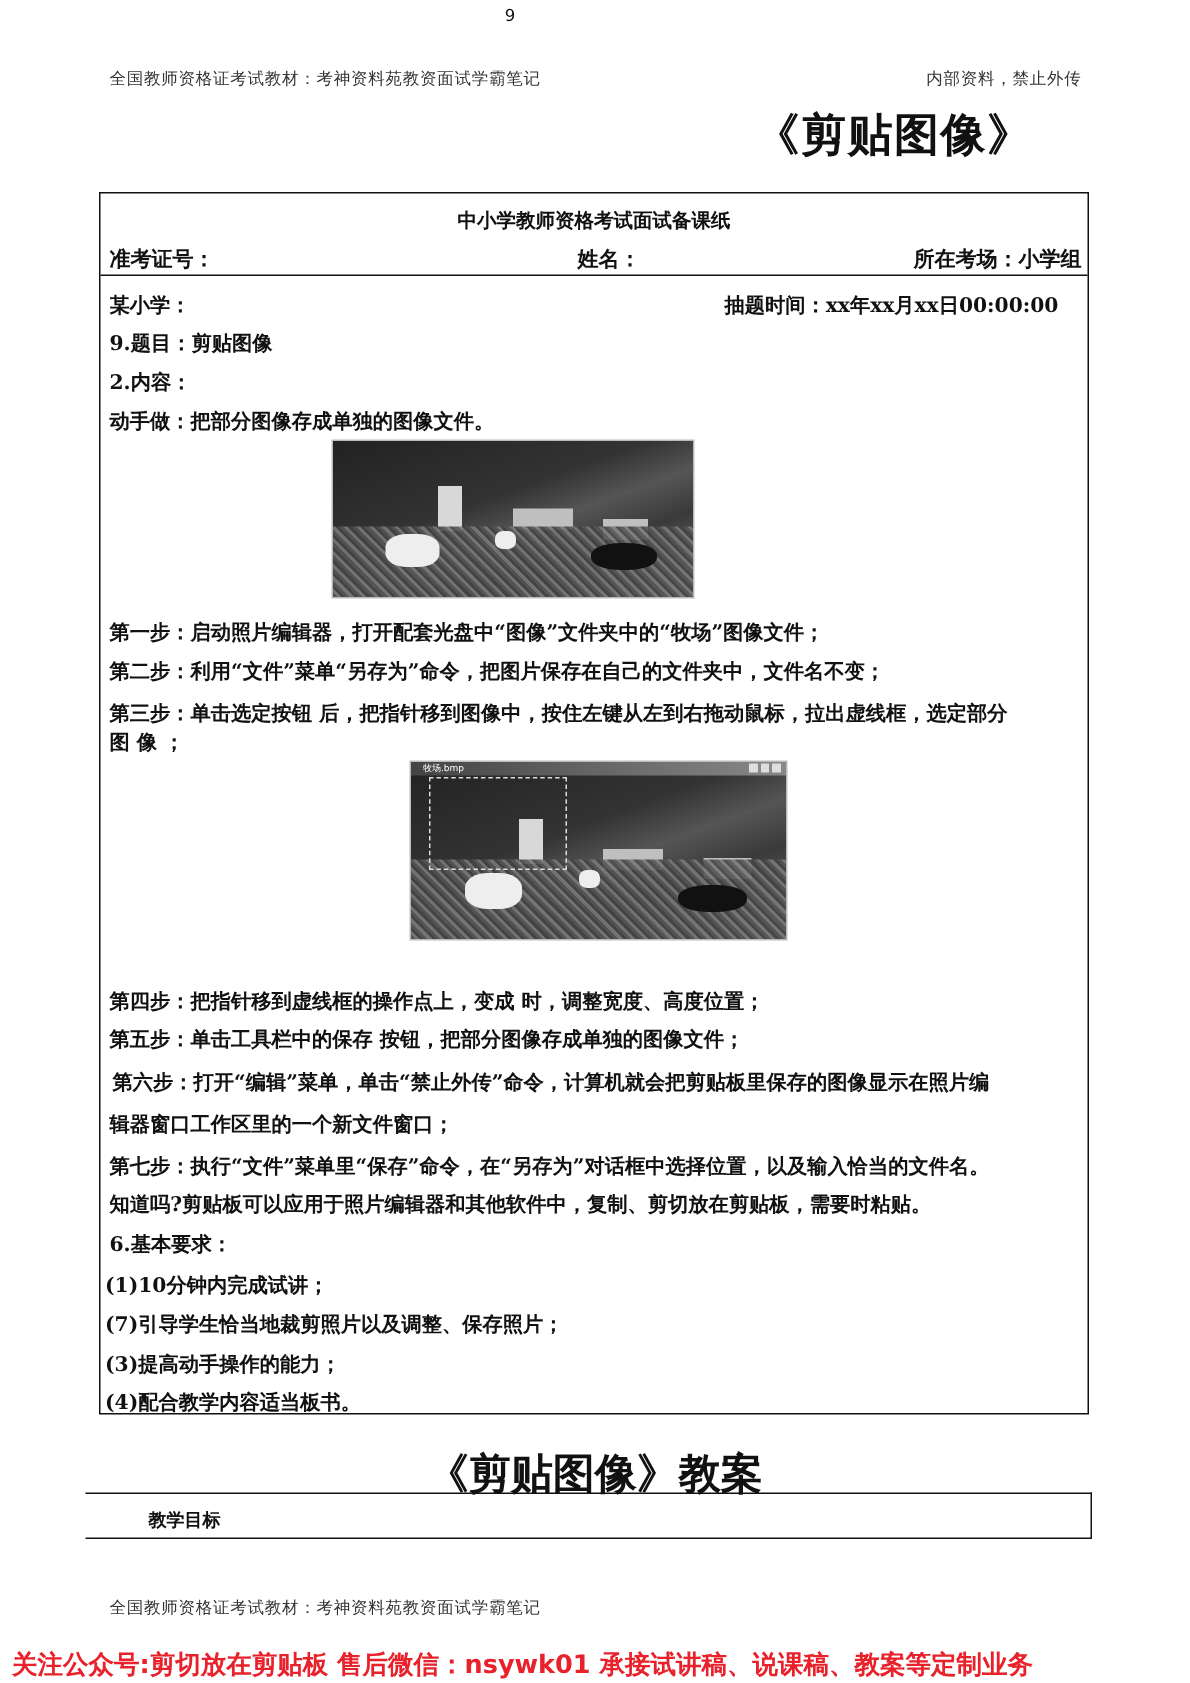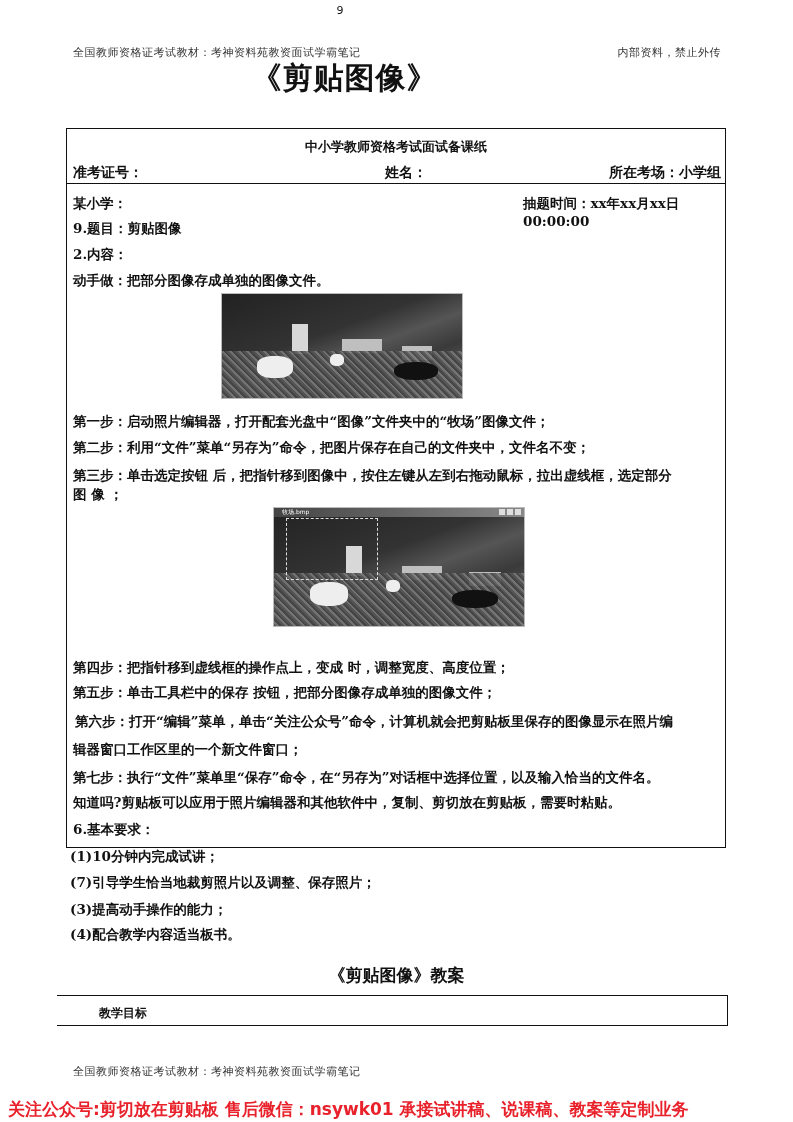--- a/index.html
+++ b/index.html
@@ -3,46 +3,46 @@
 <meta charset="utf-8">
 <style>
   html, body { margin:0; padding:0; background:#fff; }
   body { width:793px; height:1122px; position:relative; overflow:hidden;
          font-family:"DejaVu Serif","Liberation Serif",serif; color:#111; }
   .abs { position:absolute; }
   .pageno { top:4px; left:0; width:680px; text-align:center; font-size:11px; font-family:"DejaVu Sans",sans-serif; }
   .hdr { top:45px; font-size:11px; color:#333; letter-spacing:0.5px; }
   .hdr-left { left:73px; }
   .hdr-right { right:72px; }
-  .title { top:58px; left:0; width:689px; text-align:center; font-size:30px; font-weight:bold; letter-spacing:1px; }
-  .sheet { left:66px; top:128px; width:660px; height:720px; border:1.5px solid #111; box-sizing:border-box; }
+  .title { top:70px; left:0; width:689px; text-align:right; font-size:30px; font-weight:bold; letter-spacing:1px; }
+  .sheet { left:66px; top:128px; width:660px; height:815px; border:1.5px solid #111; box-sizing:border-box; }
   .sheet-title { position:absolute; top:9px; left:0; width:100%; text-align:center; font-size:13px; font-weight:bold; }
   .row-ids { position:absolute; top:35px; left:6px; right:4px; font-size:14px; font-weight:bold; display:flex; justify-content:space-between; }
   .row-ids span:nth-child(2) { margin-left:60px; }
   .divider { position:absolute; top:54px; left:0; width:100%; border-top:1.5px solid #111; }
   .line { position:absolute; left:6px; font-size:13.5px; font-weight:bold; white-space:nowrap; }
   .line.indent { left:3px; }
-  .draw-time { position:absolute; left:416px; top:66px; font-size:13.5px; font-weight:bold;margin-left:40px; }
+  .draw-time { position:absolute; left:416px; top:66px; font-size:13.5px; font-weight:bold; }
   .photo { position:absolute; border:1px solid #bbb; overflow:hidden;
            background:
              radial-gradient(ellipse 22px 12px at 20% 72%, #e8e8e8 0 30%, transparent 60%),
              radial-gradient(ellipse 14px 10px at 47% 65%, #ddd 0 30%, transparent 60%),
              radial-gradient(ellipse 30px 12px at 80% 75%, #111 0 50%, transparent 70%),
              linear-gradient(160deg, #222 0%, #333 40%, #555 55%, #3a3a3a 70%, #777 100%); }
   .photo .church { position:absolute; width:16px; height:30px; background:#d8d8d8; }
   .photo .house { position:absolute; height:14px; background:#bfbfbf; }
   .photo .field { position:absolute; left:0; right:0; bottom:0; height:45%;
                   background:repeating-linear-gradient(45deg,#555 0 2px,#777 2px 4px,#444 4px 6px); opacity:0.9; }
   .photo .cow { position:absolute; background:#eee; border-radius:40%; }
   .photo .cowdark { position:absolute; background:#111; border-radius:45%; }
   .winbar { position:absolute; left:0; right:0; top:0; height:9px; background:linear-gradient(90deg,#444,#888); }
   .winbar .ttl { position:absolute; left:8px; top:0; font-size:6px; color:#fff; font-family:"DejaVu Sans",sans-serif; }
   .winbar .btns { position:absolute; right:3px; top:1px; width:22px; height:6px; background:repeating-linear-gradient(90deg,#ddd 0 6px,#888 6px 8px); }
   .selbox { position:absolute; border:1px dashed #ddd; }
-  .section2-title { top:964px; left:0; width:793px; text-align:center; font-size:17px; font-weight:bold; }
+  .section2-title { top:964px; left:0; width:793px; text-align:center; font-size:28px; font-weight:bold; }
   .plan { left:57px; top:995px; width:671px; height:31px; border-top:1.5px solid #111; border-bottom:1.5px solid #111; border-right:1.5px solid #111; box-sizing:border-box; }
   .plan-label { position:absolute; left:42px; top:9px; font-size:12px; font-weight:bold; font-family:Liberation Sans, sans-serif; }
   .footer { top:1064px; left:73px; font-size:11px; color:#333; letter-spacing:0.5px; }
   .banner { top:1098px; left:8px; font-size:17px; font-weight:bold; color:#e8212b; white-space:nowrap;
             font-family:"DejaVu Sans","Liberation Sans",sans-serif; letter-spacing:0px; }
 </style>
 </head>
 <body>
 
 <div class="abs pageno">9</div>
@@ -90,21 +90,21 @@
     <div class="cowdark" style="left:178px;top:82px;width:46px;height:18px"></div>
     <div class="winbar">
       <span class="ttl">牧场.bmp</span>
       <span class="btns"></span>
     </div>
     <div class="selbox" style="left:12px;top:10px;width:90px;height:60px"></div>
   </div>
 
   <div class="line" style="top:530px">第四步：把指针移到虚线框的操作点上，变成                          时，调整宽度、高度位置；</div>
   <div class="line" style="top:555px">第五步：单击工具栏中的保存   按钮，把部分图像存成单独的图像文件；</div>
-  <div class="line" style="top:584px;left:8px">第六步：打开“编辑”菜单，单击“关注公众号”命令，计算机就会把剪贴板里保存的图像显示在照片编</div>
+  <div class="line" style="top:584px;left:8px">第六步：打开“编辑”菜单，单击“禁止外传”命令，计算机就会把剪贴板里保存的图像显示在照片编</div>
   <div class="line" style="top:612px">辑器窗口工作区里的一个新文件窗口；</div>
   <div class="line" style="top:640px">第七步：执行“文件”菜单里“保存”命令，在“另存为”对话框中选择位置，以及输入恰当的文件名。</div>
   <div class="line" style="top:665px">知道吗?剪贴板可以应用于照片编辑器和其他软件中，复制、剪切放在剪贴板，需要时粘贴。</div>
 
   <div class="line" style="top:692px">6.基本要求：</div>
   <div class="line indent" style="top:719px">(1)10分钟内完成试讲；</div>
   <div class="line indent" style="top:745px">(7)引导学生恰当地裁剪照片以及调整、保存照片；</div>
   <div class="line indent" style="top:772px">(3)提高动手操作的能力；</div>
   <div class="line indent" style="top:797px">(4)配合教学内容适当板书。</div>
 </div>

